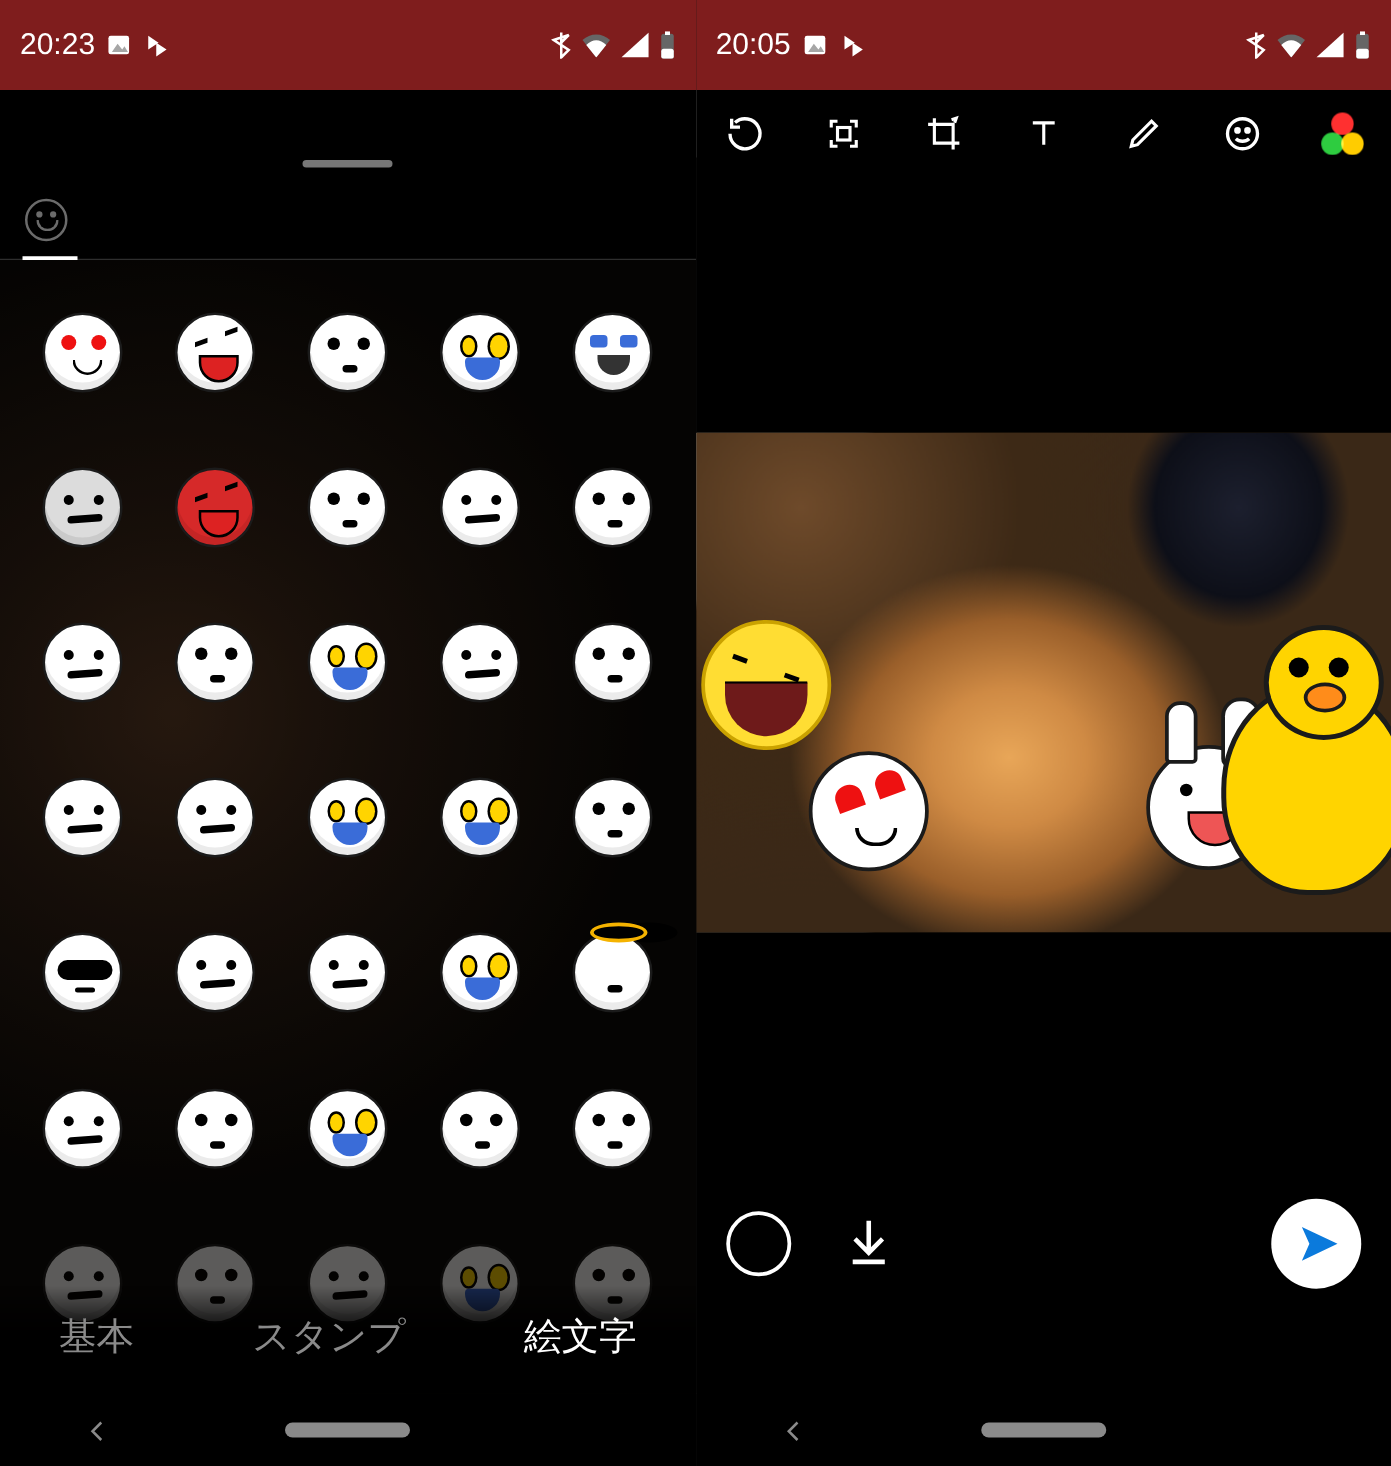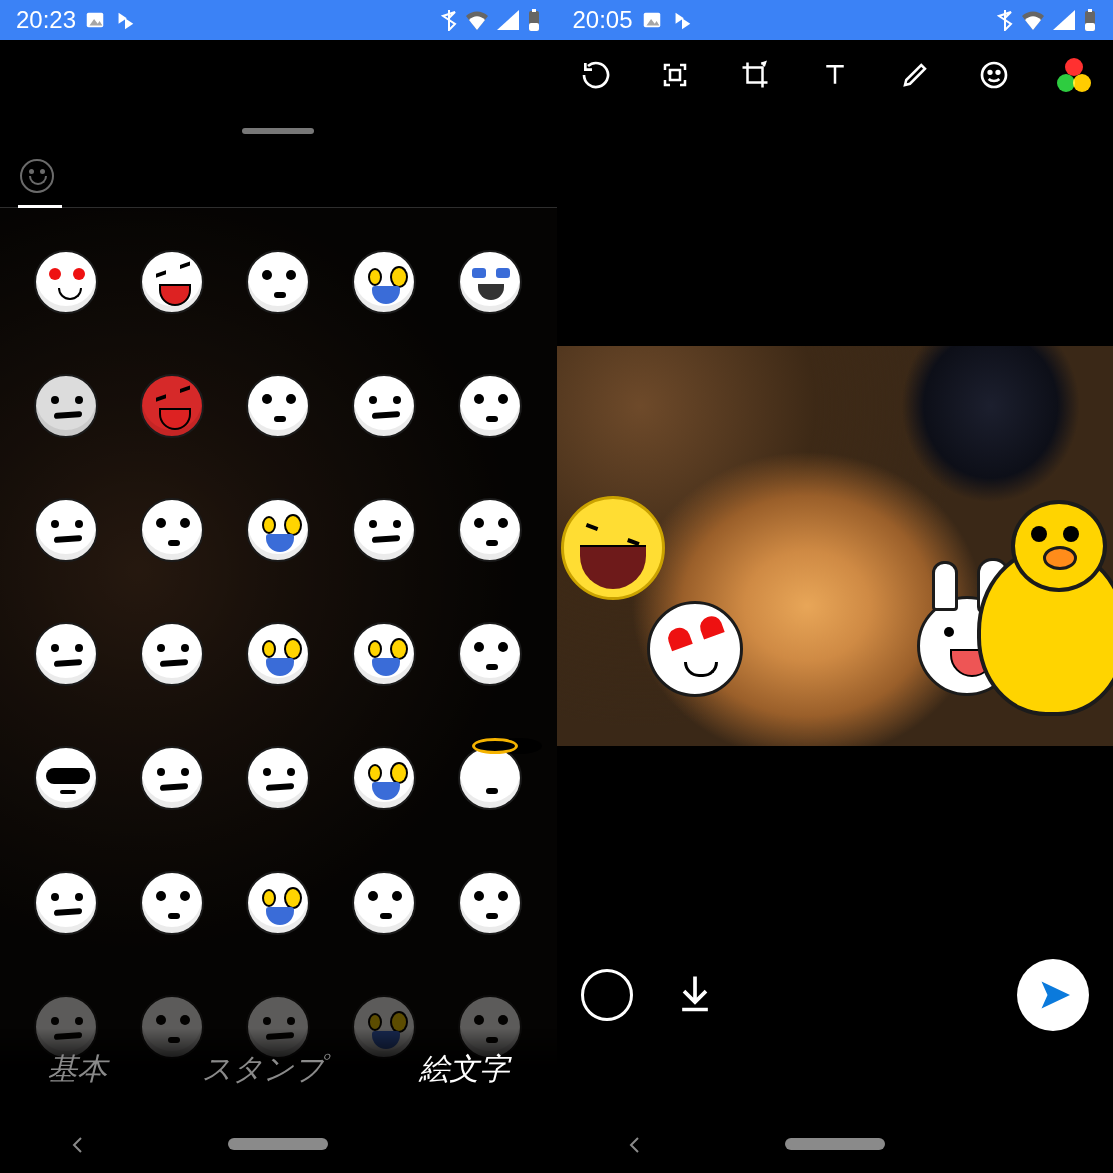--- a/index.html
+++ b/index.html
@@ -15,22 +15,22 @@
   .phone {
     width: 50%;
     height: 100%;
     background: #000;
     display: flex;
     flex-direction: column;
     position: relative;
   }
   
   .status-bar {
-    height: 40px;
-    background: #3b82f6;
+    height: 72px;
+    background: #7f1d1d;
     color: #fff;
     display: flex;
     align-items: center;
     justify-content: space-between;
     padding: 0 16px;
     font-size: 24px;
     font-weight: 500;
     gap: 12px;
   }
   .status-left, .status-right { display: flex; align-items: center; gap: 8px; }
@@ -157,21 +157,20 @@
   .left-bottom-tabs {
     position: absolute;
     left: 0; right: 0; bottom: 0;
     height: 86px;
     display: flex;
     align-items: center;
     justify-content: space-around;
     background: linear-gradient(to top, rgba(0,0,0,.95), rgba(0,0,0,.8) 60%, rgba(0,0,0,0));
     padding-bottom: 6px;
     font-size: 30px;
-    font-style: italic;
   }
   .left-bottom-tabs span { color:#8a8a8a; }
   .left-bottom-tabs span.active { color:#fff; }
 
   
   .right-toolbar {
     height: 70px;
     display: flex;
     align-items: center;
     justify-content: space-between;

